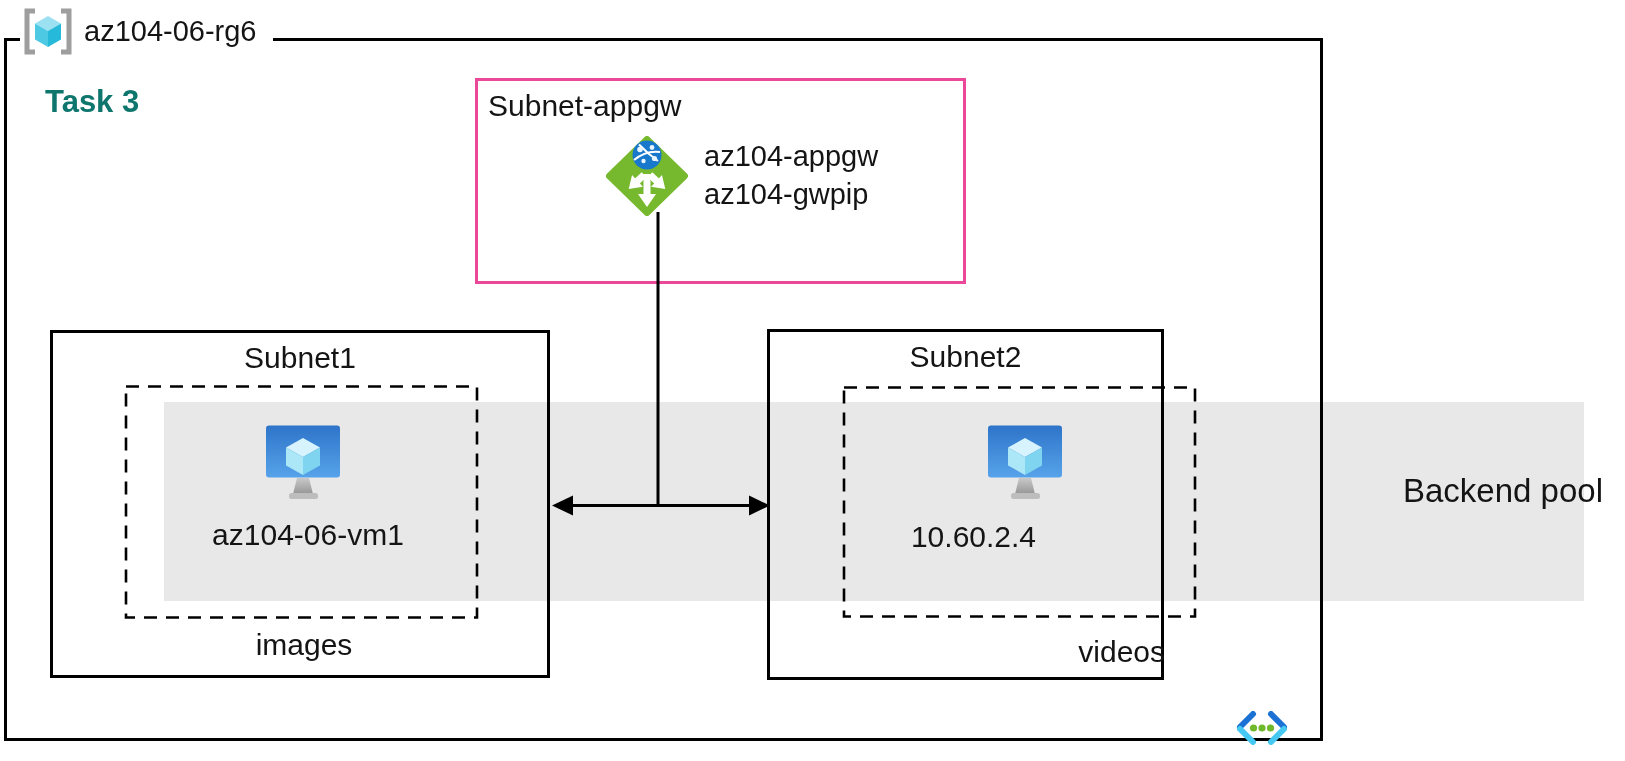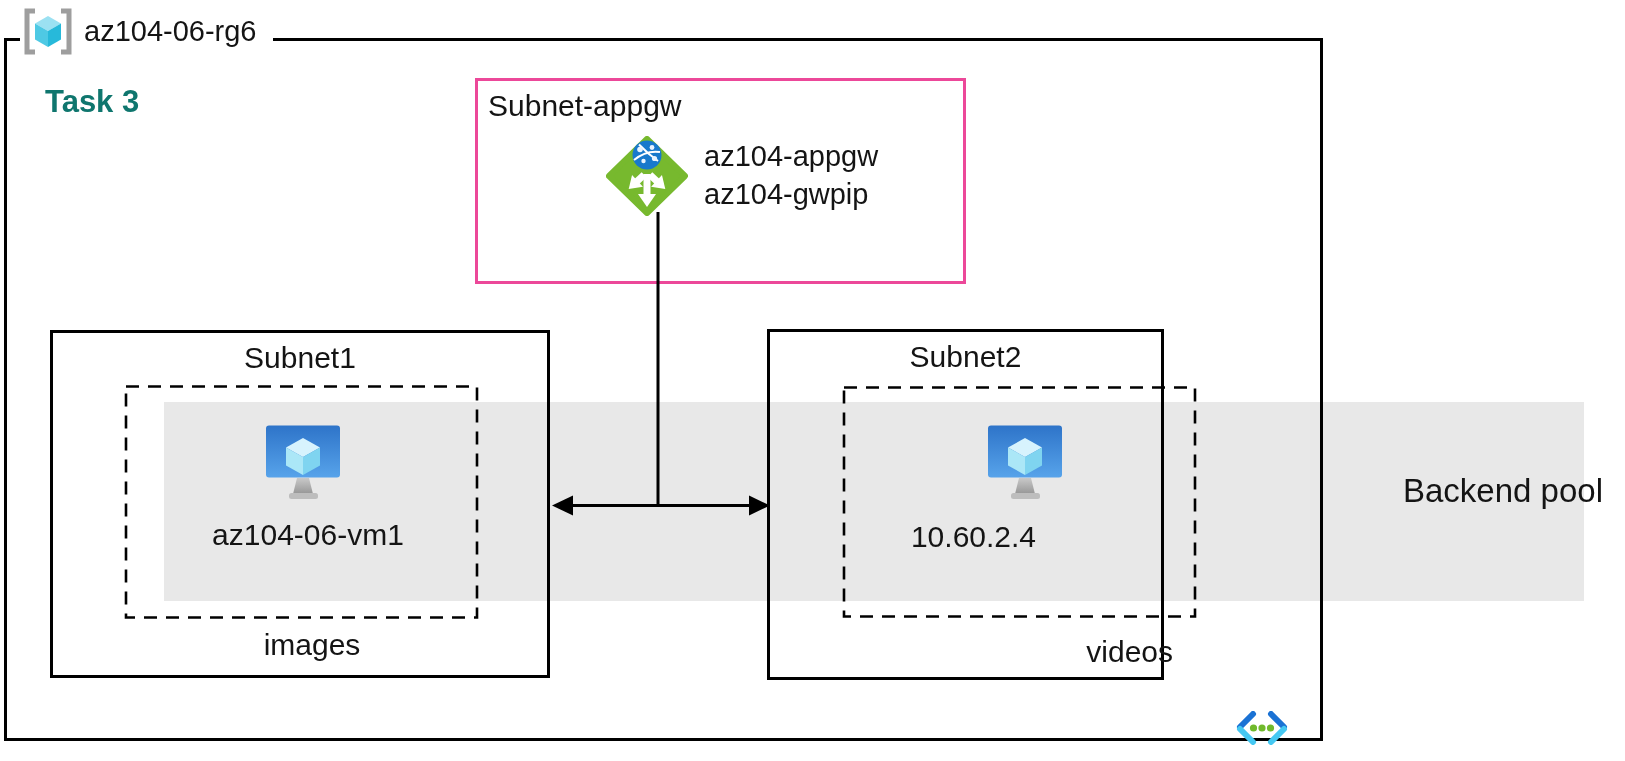--- a/index.html
+++ b/index.html
@@ -30,21 +30,21 @@
   #appgw-lines{left:226px;top:56px;font-size:29px;line-height:38px;}
 
   
   .subnet-box{border:3px solid #000;box-sizing:border-box;background:transparent;z-index:1;}
   #subnet1-box{left:50px;top:330px;width:500px;height:348px;}
   #subnet2-box{left:767px;top:329px;width:397px;height:351px;}
   .subnet-title{left:0;top:8px;width:100%;text-align:center;font-size:30px;}
   .vm-label{left:0;width:100%;text-align:center;font-size:30px;line-height:38px;margin-left:8px;}
   #subnet1-box .vm-label{top:183px;}
   #subnet2-box .vm-label{top:186px;}
-  .subnet-caption{left:12px;width:100%;text-align:center;font-size:30px;}
+  .subnet-caption{left:4px;width:100%;text-align:center;font-size:30px;}
   #subnet1-box .subnet-caption{top:295px;}
   #subnet2-box .subnet-caption{top:303px;text-align:right;}
   #vm1-icon{left:212px;top:92px;}
   #vm2-icon{left:217px;top:93px;}
 
   
   #overlay{left:0;top:0;width:1625px;height:761px;z-index:2;pointer-events:none;}
 
   #vnet-icon{left:1236px;top:711px;z-index:3;}
 </style>

